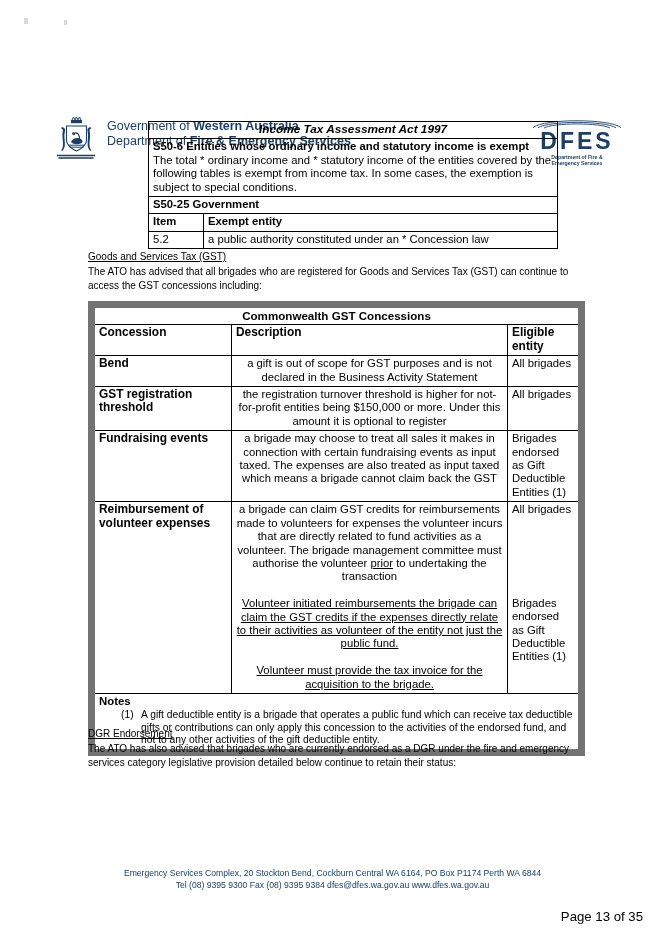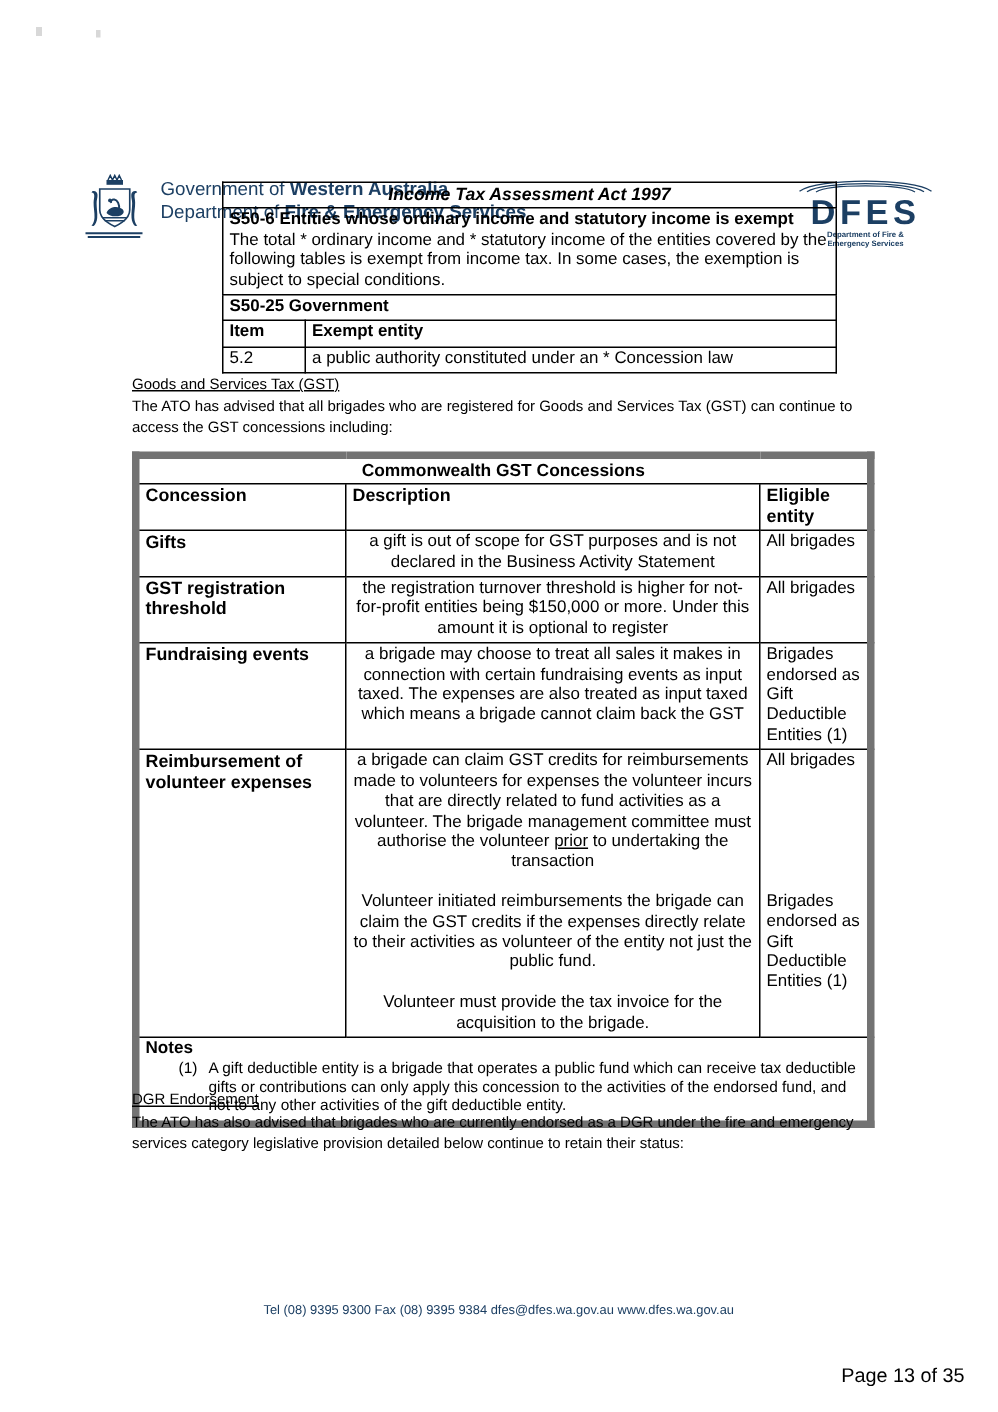--- a/index.html
+++ b/index.html
@@ -129,41 +129,42 @@
 
   #gst-section { top: 250px; }
   #dgr-section { top: 727px; }
 
   
   .tbl-gst {
     position: absolute;
     left: 88px;
     top: 301px;
     width: 490px;
-    border: 5px solid #737373;
+    border: 7px solid #737373;
   }
   .tbl-gst .g-title {
     text-align: center;
     font-weight: bold;
     font-size: 11.6px;
   }
   .tbl-gst .g-colhead {
     font-weight: bold;
     font-size: 11.9px;
   }
   .tbl-gst .g-concession {
     font-weight: bold;
     font-size: 11.9px;
   }
   .tbl-gst .g-desc p {
     margin: 0;
     text-align: center;
   }
   .tbl-gst .g-desc p + p {
     margin-top: 13.4px;
+    text-decoration: underline;
   }
   .tbl-gst .g-ent p { margin: 0; }
   .tbl-gst .g-ent p + p { margin-top: 13.4px; }
   .tbl-gst u { text-decoration: underline; }
 
   .notes-cell {
     font-size: 11px;
   }
   .notes-title {
     font-weight: bold;
@@ -316,21 +317,21 @@
       <tr>
         <td class="g-title" colspan="3">Commonwealth GST Concessions</td>
       </tr>
       <tr>
         <td class="g-colhead">Concession</td>
         <td class="g-colhead">Description</td>
         <td class="g-colhead">Eligible entity</td>
       </tr>
 
       <tr>
-        <td class="g-concession">Gifts</td>
+        <td class="g-concession">Bend</td>
         <td class="g-desc">
           <p>a gift is out of scope for GST purposes and is not declared in the Business Activity Statement</p>
         </td>
         <td class="g-ent">
           <p>All brigades</p>
         </td>
       </tr>
 
       <tr>
         <td class="g-concession">GST registration threshold</td>
@@ -378,18 +379,19 @@
       </tr>
     </tbody>
   </table>
 
   <div class="sec" id="dgr-section">
     <div class="h" style="display:inline-block">DGR Endorsement</div>
     <p>The ATO has also advised that brigades who are currently endorsed as a DGR under the fire and emergency services category legislative provision detailed below continue to retain their status:</p>
   </div>
 
   <div class="footer">
+    <div>Emergency Services Complex, 20 Stockton Bend, Cockburn Central WA 6164, PO Box P1174 Perth WA 6844</div>
     <div>Tel (08) 9395 9300  Fax (08) 9395 9384  dfes@dfes.wa.gov.au  www.dfes.wa.gov.au</div>
   </div>
 
   <div class="page-num">Page 13 of 35</div>
 
 </div>
 
 </body></html>

